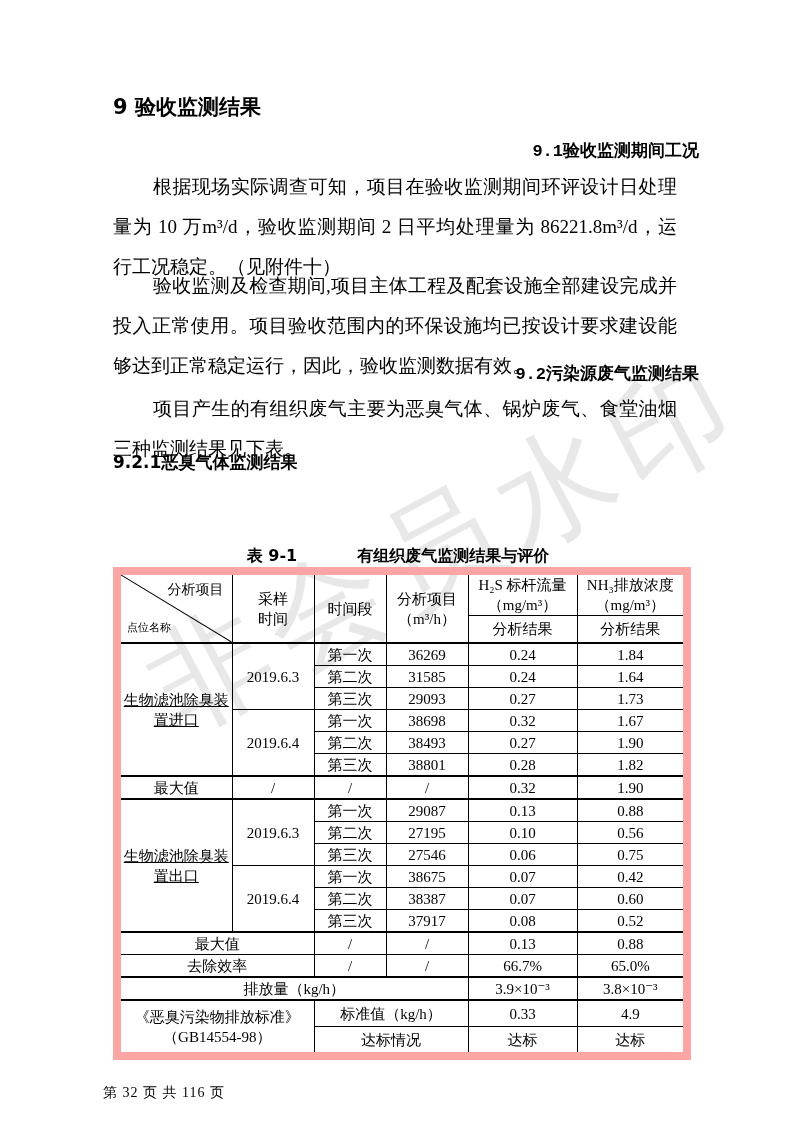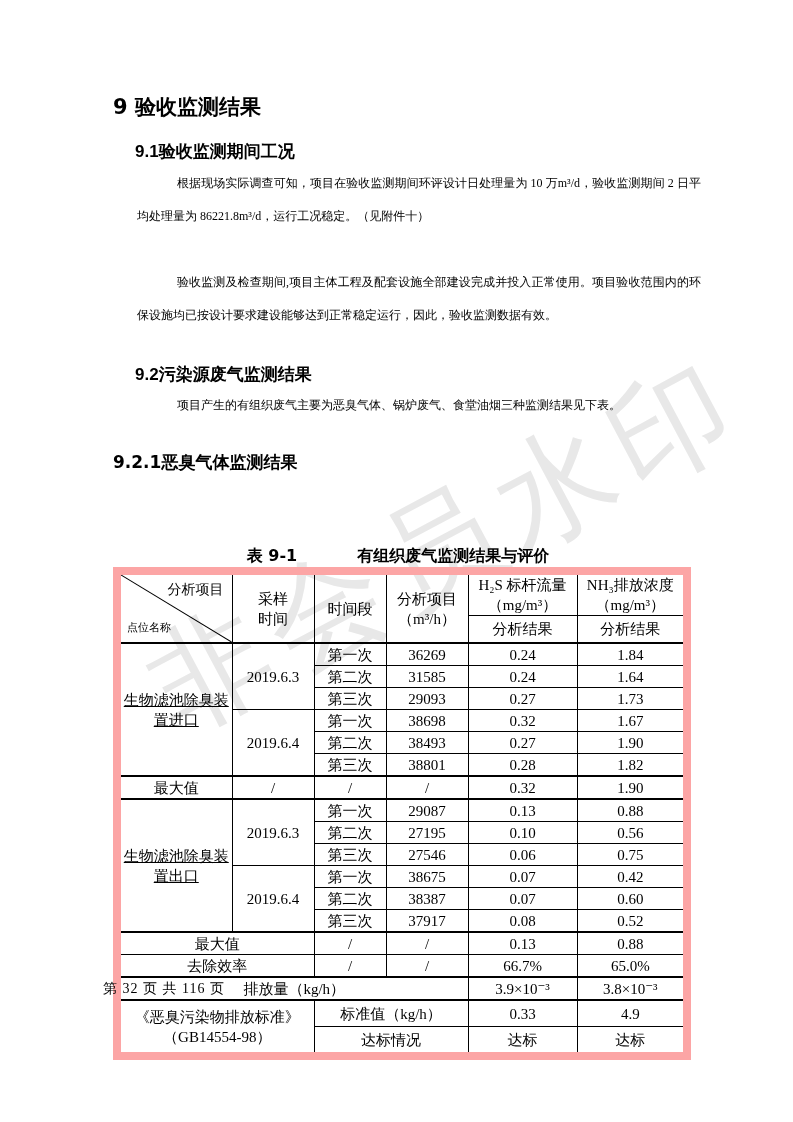--- a/index.html
+++ b/index.html
@@ -13,29 +13,29 @@
     text-align:center;font-size:118px;letter-spacing:12px;white-space:nowrap;
     transform:rotate(-28deg);z-index:0;
     font-family:"DejaVu Sans","Liberation Sans",sans-serif;
   }
   .abs{position:absolute;left:113px;width:564px;z-index:1;margin:0;}
   .h1{
     font-family:"DejaVu Sans","Liberation Sans",sans-serif;
     font-size:21px;font-weight:bold;line-height:30px;
   }
   .h2{
-    font-family:Liberation Sans, sans-serif;
-    font-size:17px;font-weight:bold;line-height:26px;padding-left:22px;
+    font-family:Liberation Mono, monospace;
+    font-size:17px;font-weight:bold;line-height:26px;padding-left:22px;text-align:right;
   }
   .h3{
     font-family:"DejaVu Sans","Liberation Sans",sans-serif;
     font-size:17px;font-weight:bold;line-height:26px;
   }
   .para{
-    font-size:12px;line-height:33px;text-align:justify;text-indent:40px;margin-left:24px;
+    font-size:19px;line-height:40px;text-align:justify;text-indent:40px;
   }
   .caption{
     display:flex;justify-content:center;gap:60px;width:570px;
     font-family:"DejaVu Sans","Liberation Sans",sans-serif;
     font-size:16px;font-weight:bold;line-height:20px;text-align:right;
   }
   table.monitor{
     border-collapse:collapse;table-layout:fixed;width:570px;
     border:8px solid #fca5a5;background:transparent;z-index:1;position:absolute;left:113px;top:567px;
   }
@@ -48,21 +48,21 @@
   tr.rh2 td{height:26px;}
   tr.rhl td{height:25px;}
   tr.sep > td{border-top-width:2px;}
   td.hdr{font-size:14px;line-height:19px;}
   td.diag{position:relative;}
   td.diag svg{position:absolute;inset:0;width:100%;height:100%;}
   .diag-top{position:absolute;top:5px;right:8px;font-size:14px;}
   .diag-bottom{position:absolute;bottom:5px;left:6px;font-size:11px;}
   .loc-cell{line-height:22px;font-size:15px;padding:0 4px;text-decoration:underline;}
   .footer{
-    position:absolute;left:103px;top:980px;font-size:14px;z-index:1;
+    position:absolute;left:103px;top:1084px;font-size:14px;z-index:1;
     letter-spacing:1px;
   }
 </style>
 </head>
 <body>
 
 <div class="page">
 
   <div class="watermark" style="color: rgb(232, 232, 232);">非会员水印</div>
 

